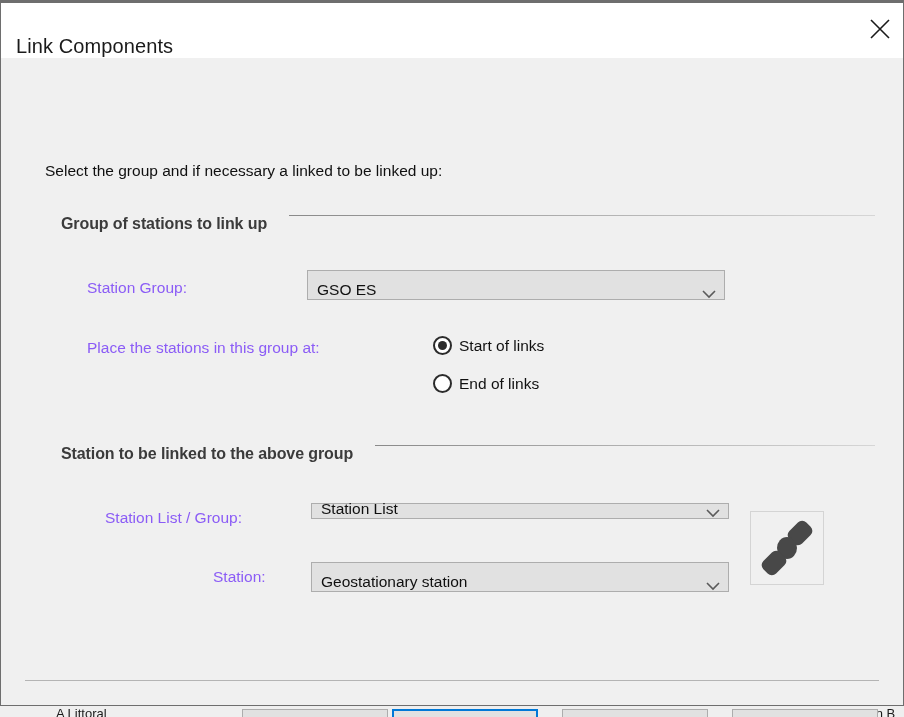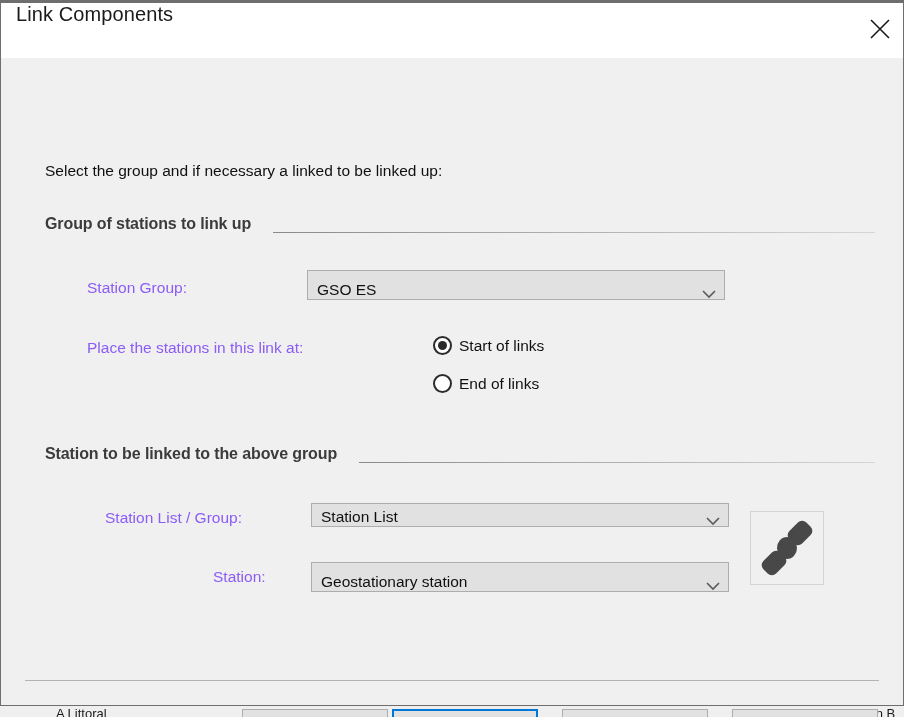--- a/index.html
+++ b/index.html
@@ -56,21 +56,21 @@
     flex-direction: column;
   }
 
   
   #titlebar {
     position: relative;
     height: 55px;
     min-height: 55px;
     background: #ffffff;
     display: flex;
-    align-items: flex-start;
+    align-items: flex-end;
   }
   #title-text {
     margin-left: 15px;
     font-size: 20px;
     font-weight: 400;
     color: #1a1a1a;
     letter-spacing: 0.1px;
   }
   #close-button {
     position: absolute;
@@ -98,22 +98,22 @@
     top: 104px;
     font-size: 15.5px;
     color: #101010;
     white-space: nowrap;
   }
 
   
   .section-header {
     position: absolute;
     display: flex;
-    align-items: flex-end;
-    left: 44px;
+    align-items: flex-start;
+    left: 60px;
     right: 28px;
   }
   .section-header .sh-label {
     font-size: 16px;
     font-weight: bold;
     color: #3b3b3b;
     white-space: nowrap;
     letter-spacing: -0.1px;
   }
   .section-header .sh-rule {
@@ -156,21 +156,21 @@
     white-space: nowrap;
     overflow: hidden;
   }
   .combo .combo-arrow {
     width: 30px;
     display: flex;
     align-items: center;
     justify-content: center;
   }
   #combo-station-group { left: 306px; top: 212px; width: 418px; height: 30px; }
-  #combo-station-list  { left: 310px; top: 445px; width: 418px; height: 24px; }
+  #combo-station-list  { left: 310px; top: 445px; width: 418px; height: 16px; }
   #combo-station       { left: 310px; top: 504px; width: 418px; height: 30px; gap: 29px; }
 
   
   .radio-row {
     position: absolute;
     display: flex;
     align-items: center;
     cursor: default;
   }
   #radio-start { left: 432px; top: 278px; }
@@ -284,21 +284,21 @@
     <div class="field-label" id="label-station-group">Station Group:</div>
     <div class="combo" id="combo-station-group">
       <span class="combo-value">GSO ES</span>
       <span class="combo-arrow">
         <svg width="14" height="10" viewBox="0 0 14 10">
           <path d="M1 2 L7 8 L13 2" stroke="#5a5a5a" stroke-width="1.6" fill="none"></path>
         </svg>
       </span>
     </div>
 
-    <div class="field-label" id="label-place-stations">Place the stations in this link at:</div>
+    <div class="field-label" id="label-place-stations">Place the stations in this group at:</div>
 
     <div class="radio-row" id="radio-start">
       <span class="radio-mark">
         <span class="radio-dot"></span>
       </span>
       <span class="radio-label">Start of links</span>
     </div>
 
     <div class="radio-row" id="radio-end">
       <span class="radio-mark off">

